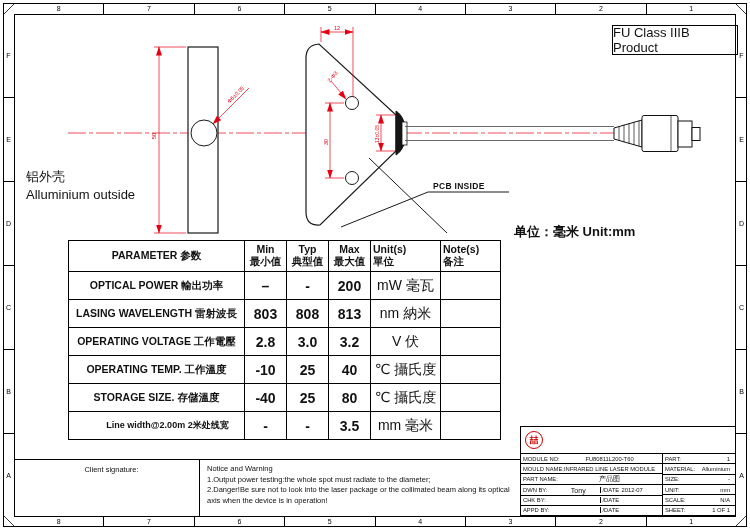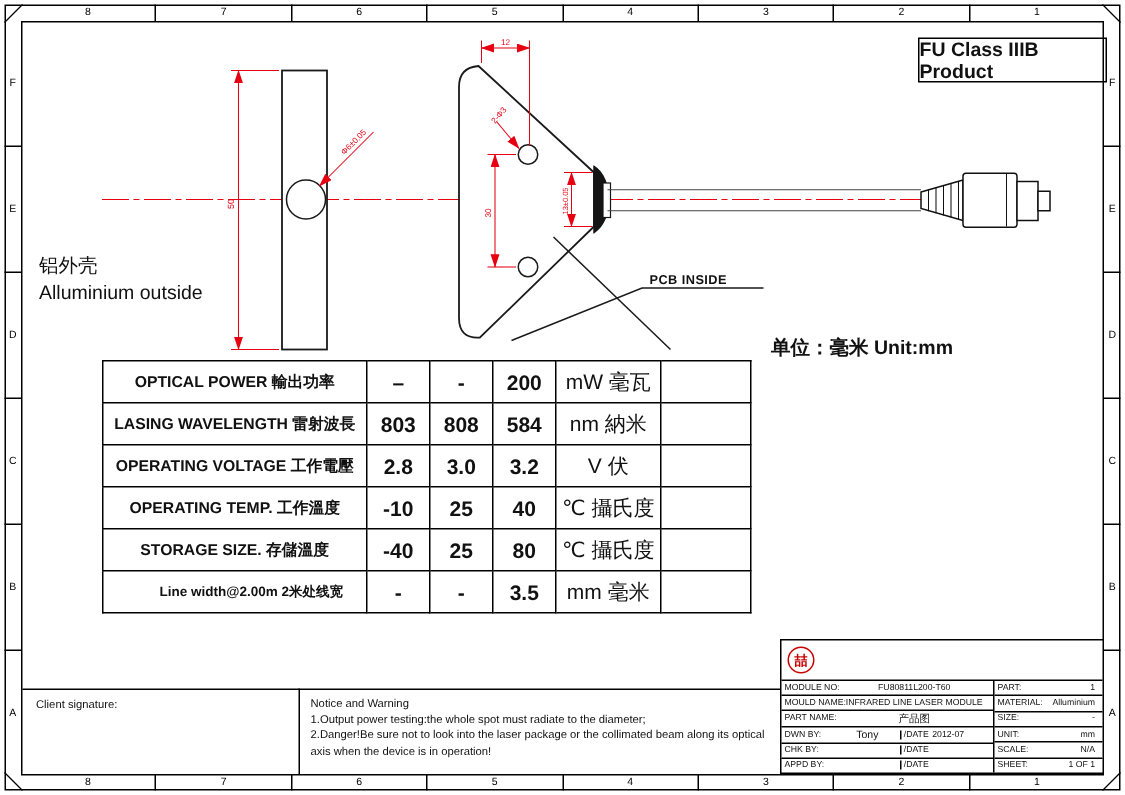--- a/index.html
+++ b/index.html
@@ -14,39 +14,39 @@
   .strip-bottom{left:14px;top:516px;width:722px;height:11px;}
   .strip-left{left:3px;top:14px;width:11px;height:503px;flex-direction:column;}
   .strip-right{left:736px;top:14px;width:11px;height:503px;flex-direction:column;}
   .zone{flex:1;font-size:7px;line-height:11px;text-align:center;color:#000;}
   .strip-top .zone,.strip-bottom .zone{border-right:1px solid #000;}
   .strip-top .zone:last-child,.strip-bottom .zone:last-child{border-right:none;}
   .strip-left .zone,.strip-right .zone{border-bottom:1px solid #000;display:flex;align-items:center;justify-content:center;line-height:1;}
   .strip-left .zone:last-child,.strip-right .zone:last-child{border-bottom:none;}
   
   .class-box{left:612px;top:25px;width:124px;height:28px;border:1px solid #000;
-             font-size:13px;font-weight:bold;display:flex;align-items:center;justify-content:center;}
+             font-size:13px;font-weight:normal;display:flex;align-items:center;justify-content:center;}
   .housing{left:26px;top:168px;font-size:13px;line-height:1.35;}
   .unit-note{left:514px;top:223px;font-size:13px;font-weight:bold;}
   
   table.params{position:absolute;left:68px;top:240px;width:432px;border-collapse:collapse;
                border:1.5px solid #000;table-layout:fixed;}
   table.params th,table.params td{border:1px solid #000;padding:0 2px;overflow:hidden;}
   table.params th{height:30px;font-size:10.5px;font-weight:bold;}
   table.params td{height:27px;text-align:center;}
   .c-param{width:176px;} .c-min{width:42px;} .c-typ{width:42px;} .c-max{width:42px;}
   .c-unit{width:70px;} .c-note{width:60px;}
   th.hl{text-align:left;padding-left:5px;}
   td.param{font-size:10.5px;font-weight:bold;}
   td.param.small{font-size:9px;padding-left:24px;}
   td.num{font-size:14px;font-weight:bold;}
   td.unit{font-size:14px;}
   
   .client-box{left:15px;top:459px;width:185px;height:57px;border-top:1.2px solid #000;border-right:1.2px solid #000;
-              font-size:7.5px;padding:5px 0 0 9px;box-sizing:border-box;}
+              font-size:7.5px;padding:5px 0 0 9px;box-sizing:border-box;text-align:center;}
   .notice-box{left:200px;top:459px;width:320px;height:57px;border-top:1.2px solid #000;
               font-size:7.5px;line-height:1.4;padding:4px 0 0 7px;box-sizing:border-box;}
   
   .tblock{left:520px;top:426px;width:216px;height:90px;border:1.2px solid #000;box-sizing:border-box;
           display:flex;flex-direction:column;background:#fff;}
   .tb-company{height:26px;flex:0 0 26px;border-bottom:1px solid #000;display:flex;align-items:center;padding-left:4px;gap:4px;}
   .tb-logo{width:16px;height:16px;border:1.6px solid #c80000;border-radius:50%;color:#c80000;
            font-size:9px;font-weight:bold;display:flex;align-items:center;justify-content:center;flex:0 0 16px;}
   .tb-name{font-size:10.5px;font-weight:bold;letter-spacing:-0.2px;white-space:nowrap;}
   .tb-grid{flex:1;display:flex;}
@@ -195,33 +195,56 @@
   <table class="params">
     <colgroup>
       <col class="c-param">
         <col class="c-min">
         <col class="c-typ">
         <col class="c-max">
         <col class="c-unit">
         <col class="c-note">
     </colgroup>
     <tbody>
+        <tr>
+      <th>PARAMETER 参数</th>
+      <th>
+        <div>Min</div>
+        <div>最小值</div>
+      </th>
+      <th>
+        <div>Typ</div>
+        <div>典型值</div>
+      </th>
+      <th>
+        <div>Max</div>
+        <div>最大值</div>
+      </th>
+      <th class="hl">
+        <div>Unit(s)</div>
+        <div>單位</div>
+      </th>
+      <th class="hl">
+        <div>Note(s)</div>
+        <div>备注</div>
+      </th>
+    </tr>
     <tr>
       <td class="param">OPTICAL POWER 輸出功率</td>
       <td class="num">–</td>
       <td class="num">-</td>
       <td class="num">200</td>
       <td class="unit">mW 毫瓦</td>
       <td></td>
     </tr>
     <tr>
       <td class="param">LASING WAVELENGTH 雷射波長</td>
       <td class="num">803</td>
       <td class="num">808</td>
-      <td class="num">584</td>
+      <td class="num">813</td>
       <td class="unit">nm 納米</td>
       <td></td>
     </tr>
     <tr>
       <td class="param">OPERATING VOLTAGE 工作電壓</td>
       <td class="num">2.8</td>
       <td class="num">3.0</td>
       <td class="num">3.2</td>
       <td class="unit">V 伏</td>
       <td></td>

